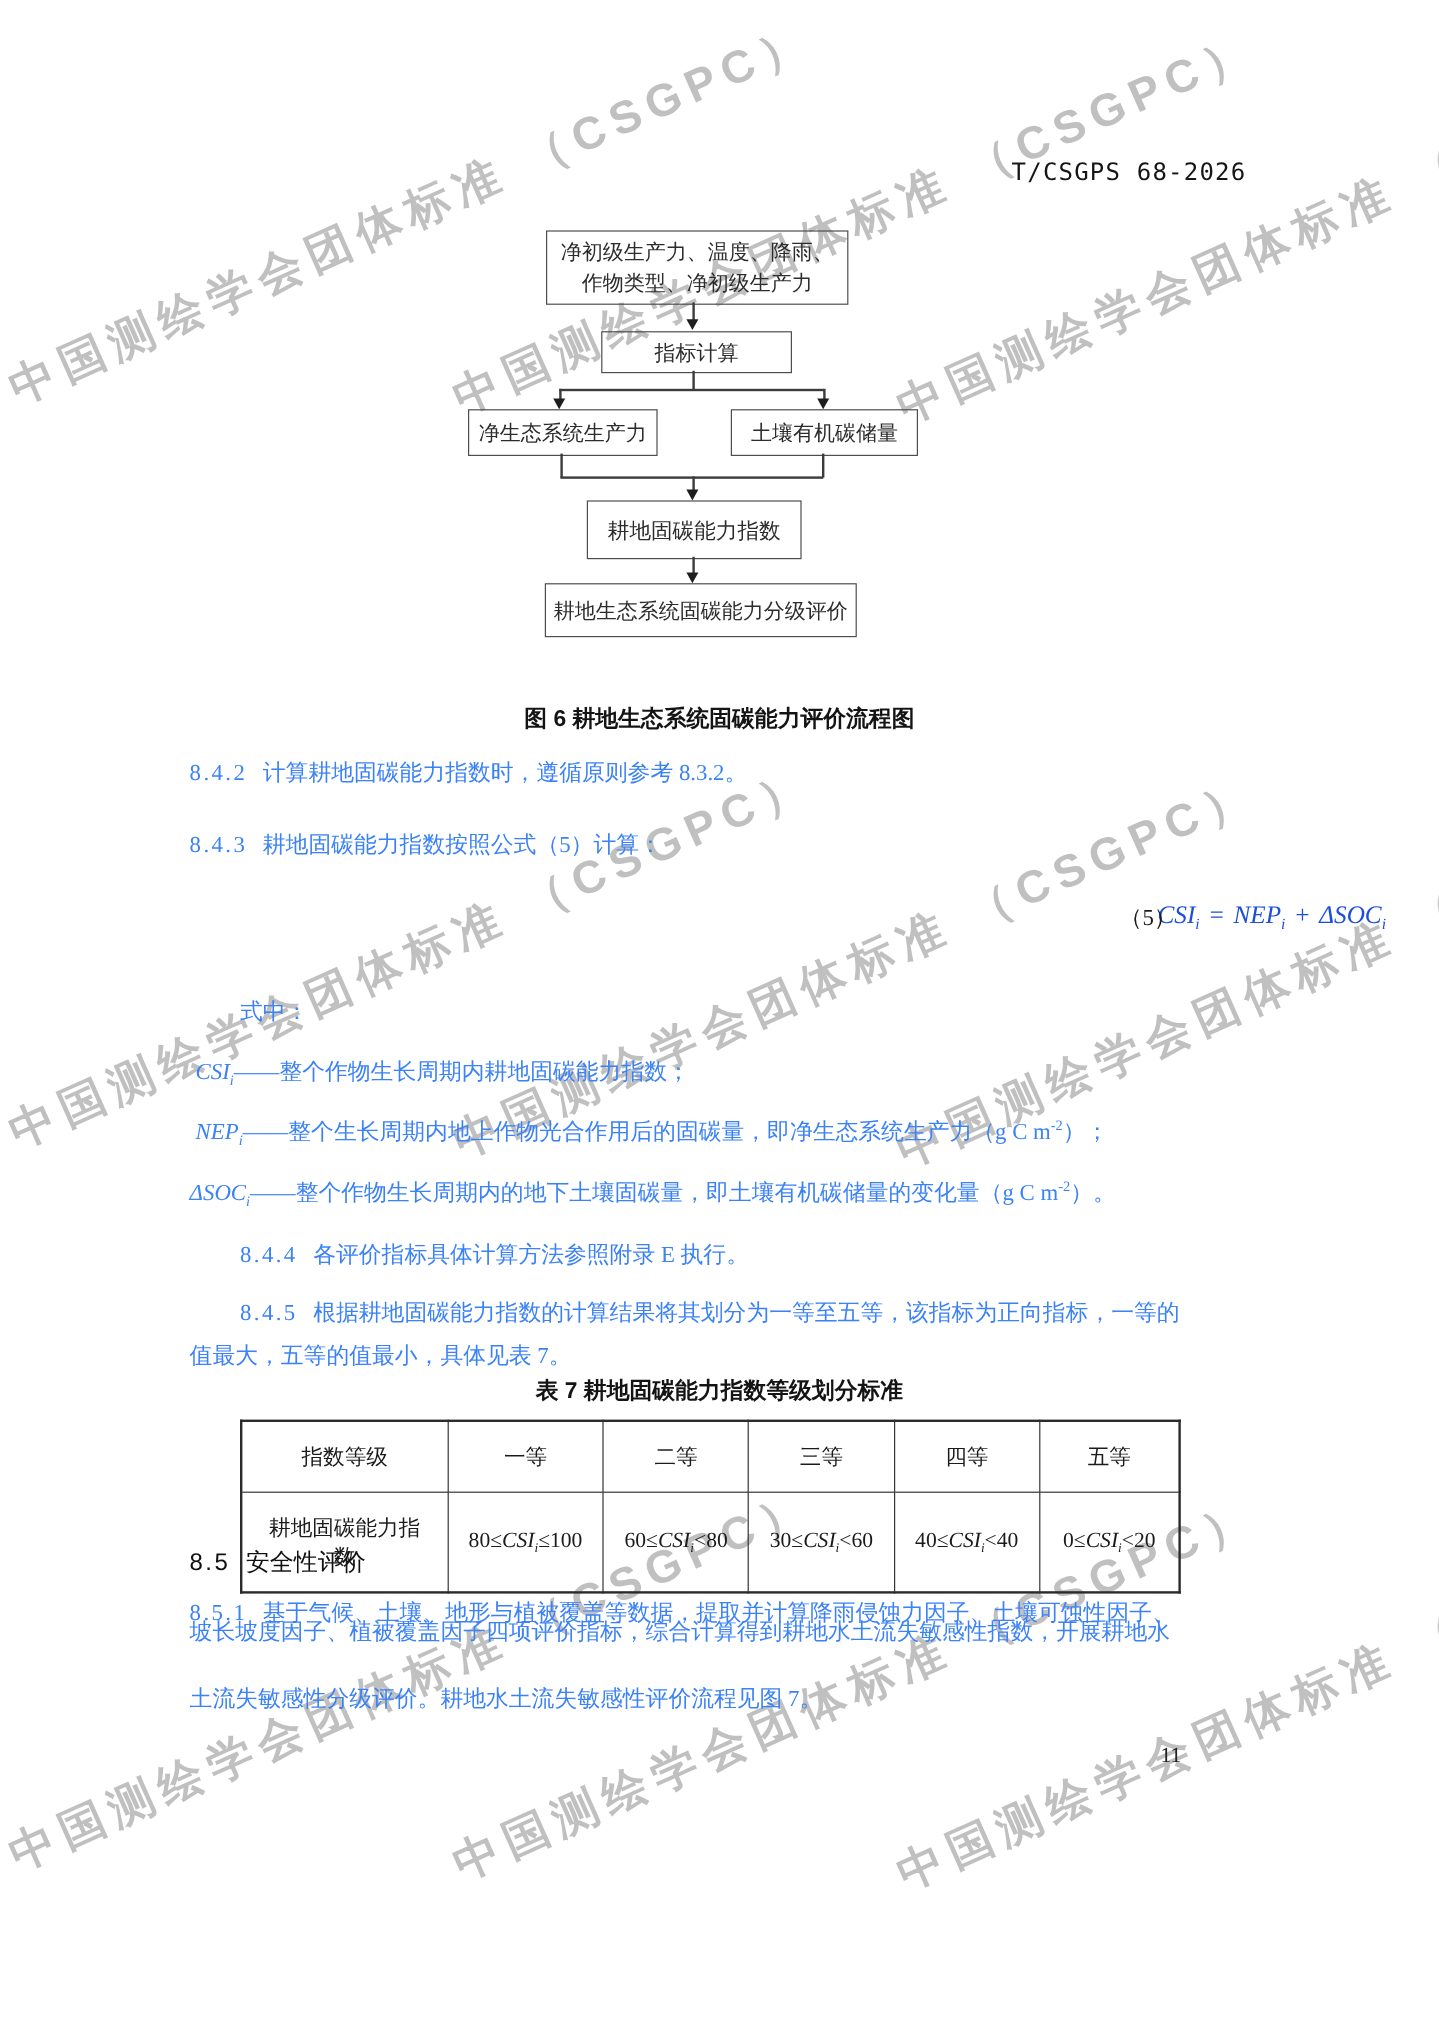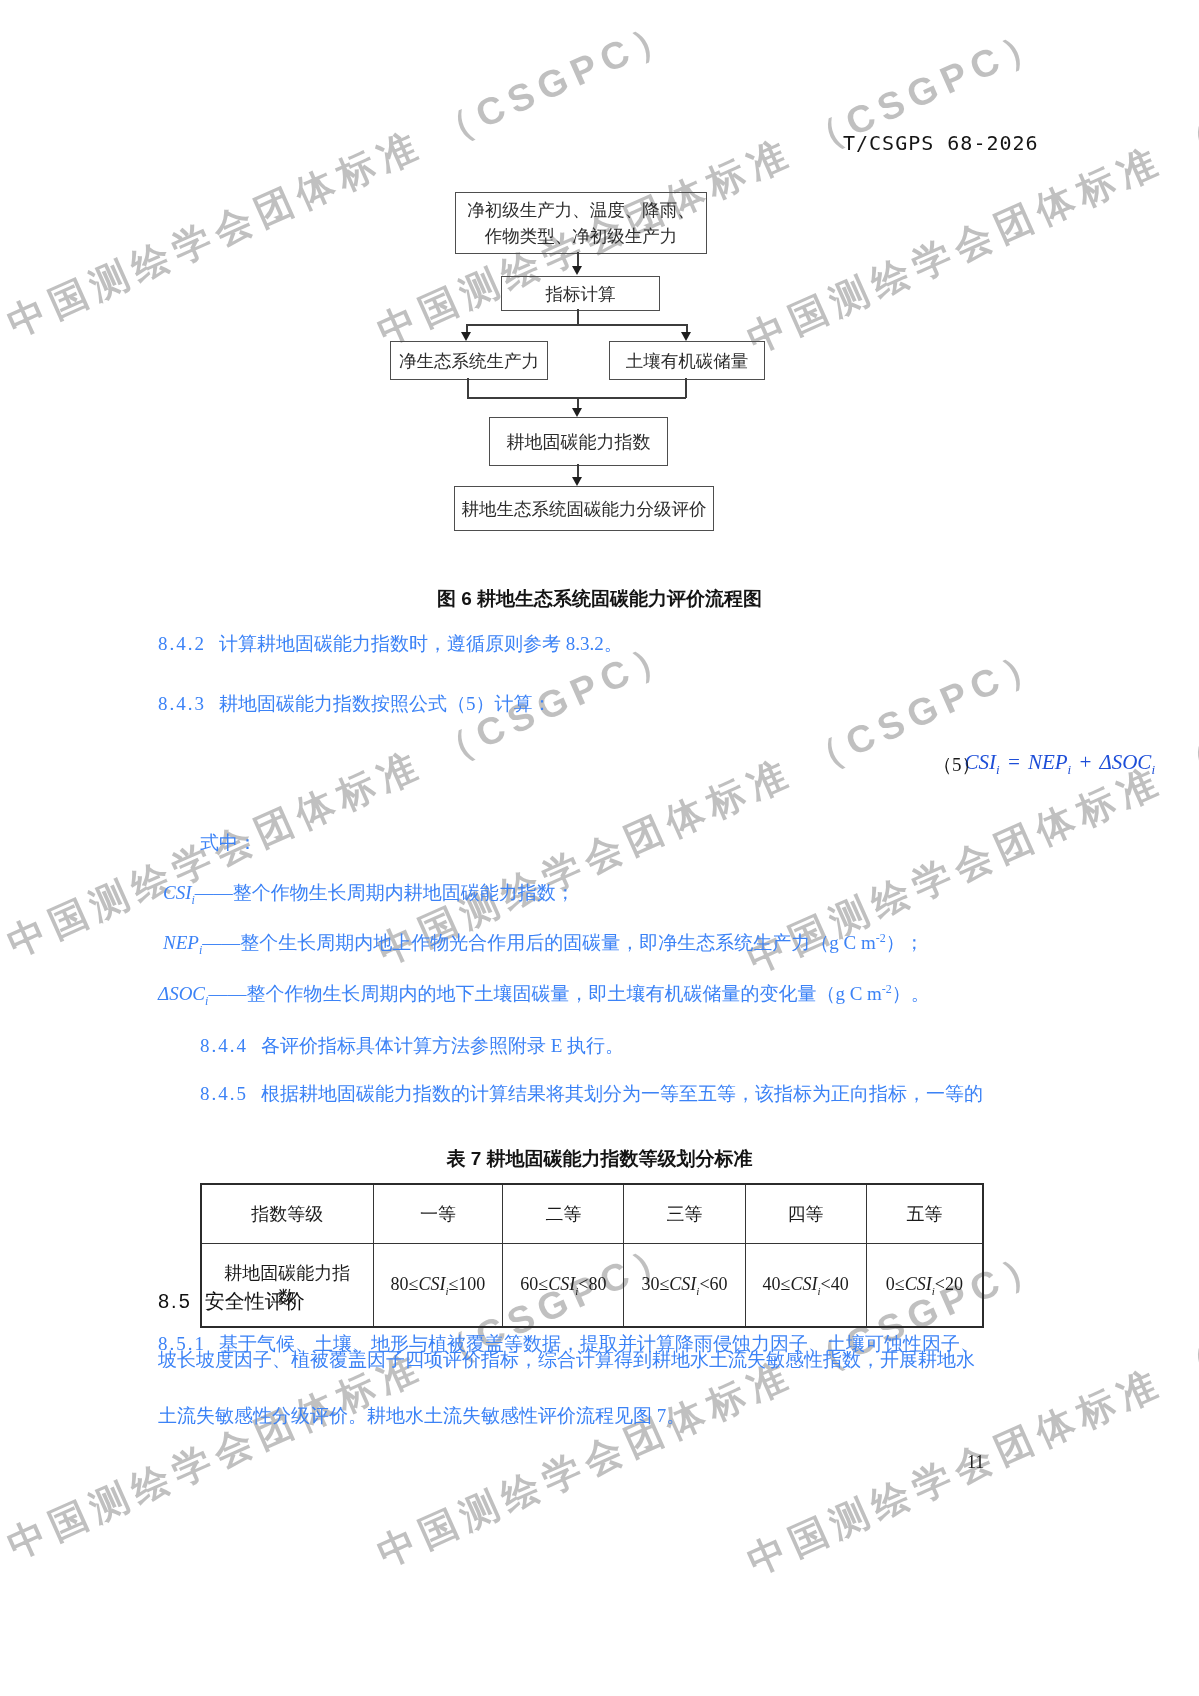--- a/index.html
+++ b/index.html
@@ -144,20 +144,21 @@
       <span class="fvar">ΔSOC</span><sub class="fsub">i</sub><span>——</span><span>整个作物生长周期内的地下土壤固碳量，即土壤有机碳储量的变化量（g C m</span><sup class="fsup">-2</sup><span>）。</span>
     </div>
 
     <div class="para" style="left:200px;top:1033px">
       <span class="secnum">8.4.4</span><span>各评价指标具体计算方法参照附录 E 执行。</span>
     </div>
 
     <div class="para" style="left:200px;top:1081px">
       <span class="secnum">8.4.5</span><span>根据耕地固碳能力指数的计算结果将其划分为一等至五等，该指标为正向指标，一等的</span>
     </div>
+    <div class="para" style="left:158px;top:1117px">值最大，五等的值最小，具体见表 7。</div>
 
     <div class="tbl-caption" style="top:1146px">表 7 耕地固碳能力指数等级划分标准</div>
 
     <table class="t7">
       <colgroup>
         <col style="width:172px">
           <col style="width:117px">
           <col style="width:117px">
           <col style="width:118px">
           <col style="width:117px">

